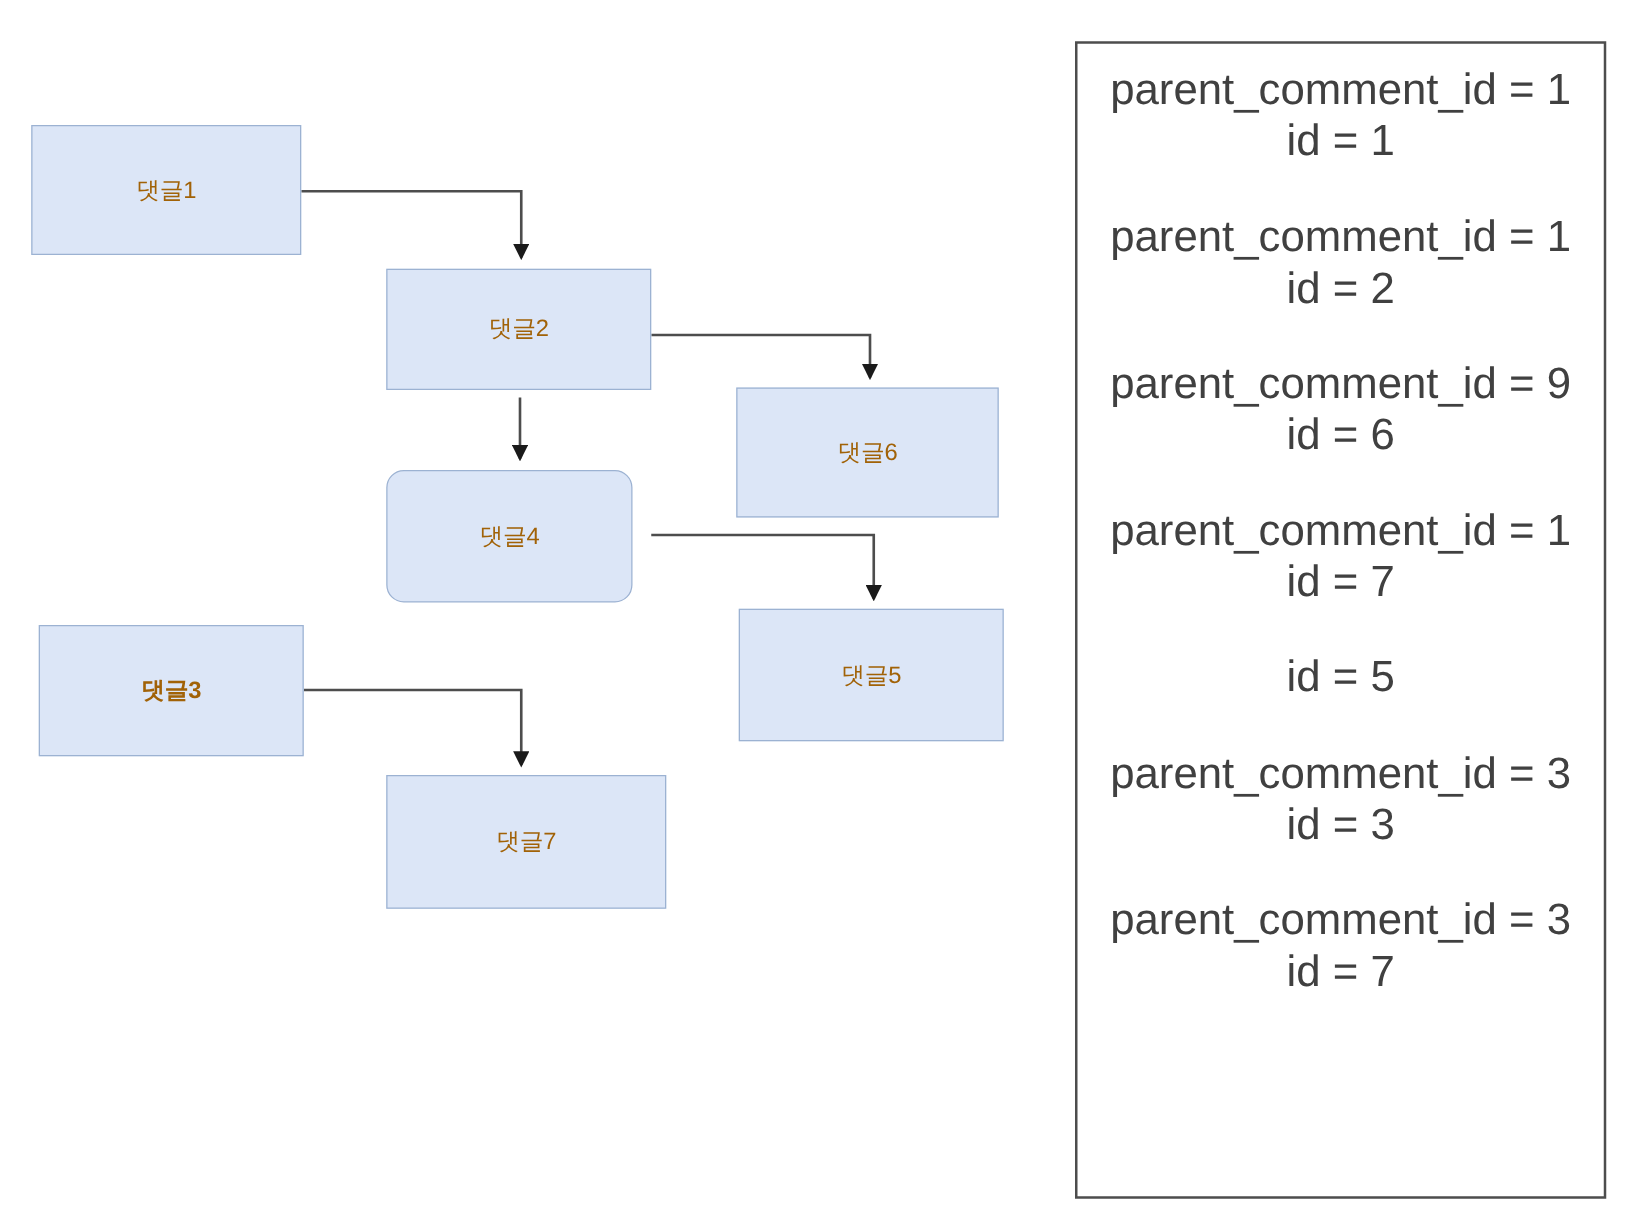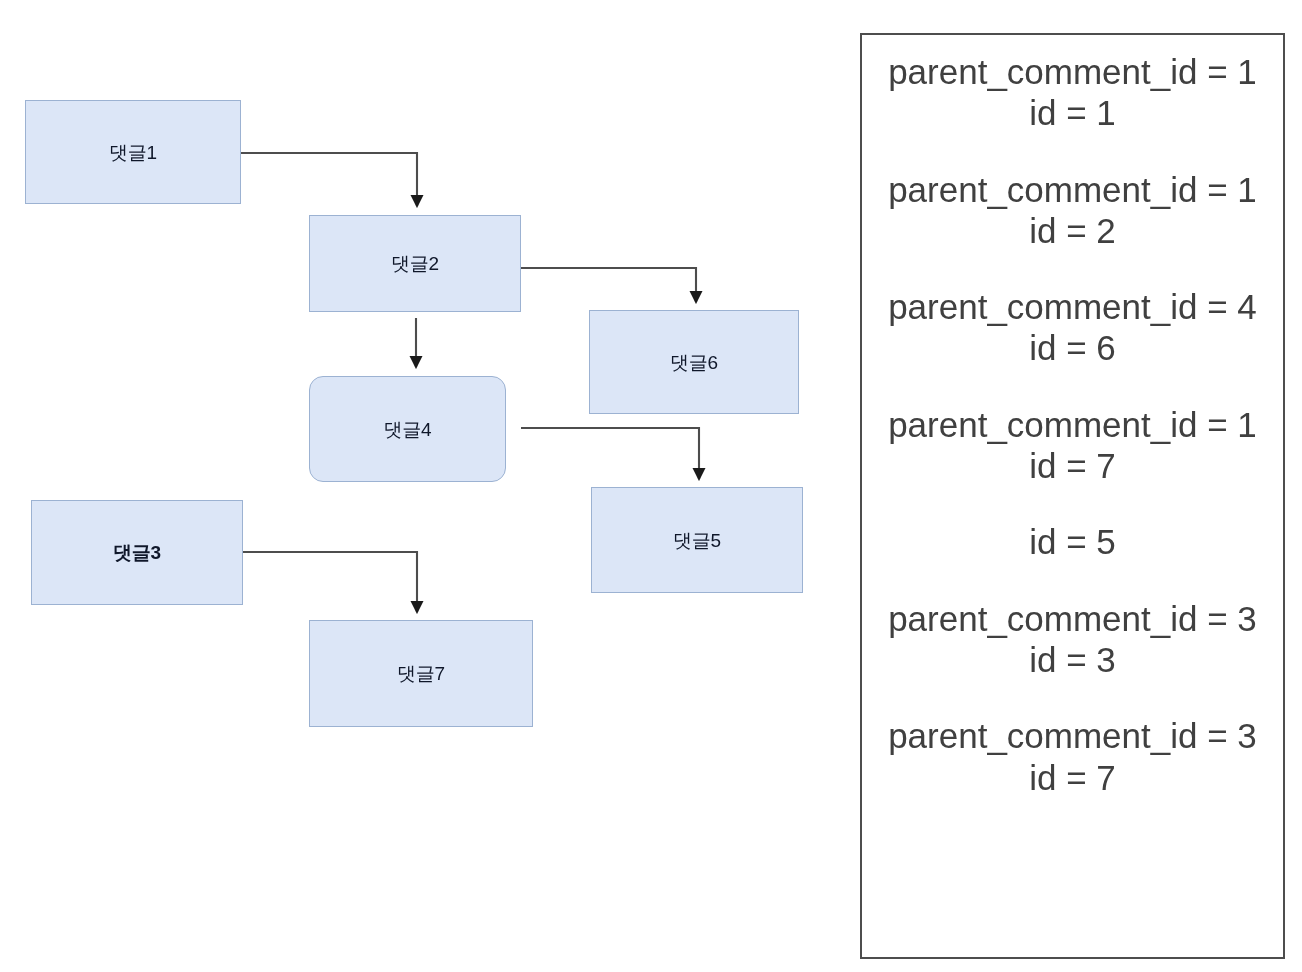--- a/index.html
+++ b/index.html
@@ -24,21 +24,21 @@
 
   
   .node {
     position: absolute;
     box-sizing: border-box;
     background: #dce6f7;
     border: 1.5px solid #9cb2d2;
     display: flex;
     align-items: center;
     justify-content: center;
-    color: #0f172a;
+    color: #a16207;
     font-size: 19px;
     font-weight: 400;
     letter-spacing: -0.2px;
     line-height: 1;
   }
   .node-label {
     display: block;
     white-space: nowrap;
   }
 
@@ -134,21 +134,21 @@
       <span class="record-line">parent_comment_id = 1</span>
       <span class="record-line">id = 1</span>
     </div>
 
     <div class="record">
       <span class="record-line">parent_comment_id = 1</span>
       <span class="record-line">id = 2</span>
     </div>
 
     <div class="record">
-      <span class="record-line">parent_comment_id = 4</span>
+      <span class="record-line">parent_comment_id = 9</span>
       <span class="record-line">id = 6</span>
     </div>
 
     <div class="record">
       <span class="record-line">parent_comment_id = 1</span>
       <span class="record-line">id = 7</span>
     </div>
 
     <div class="record">
       <span class="record-line">id = 5</span>

